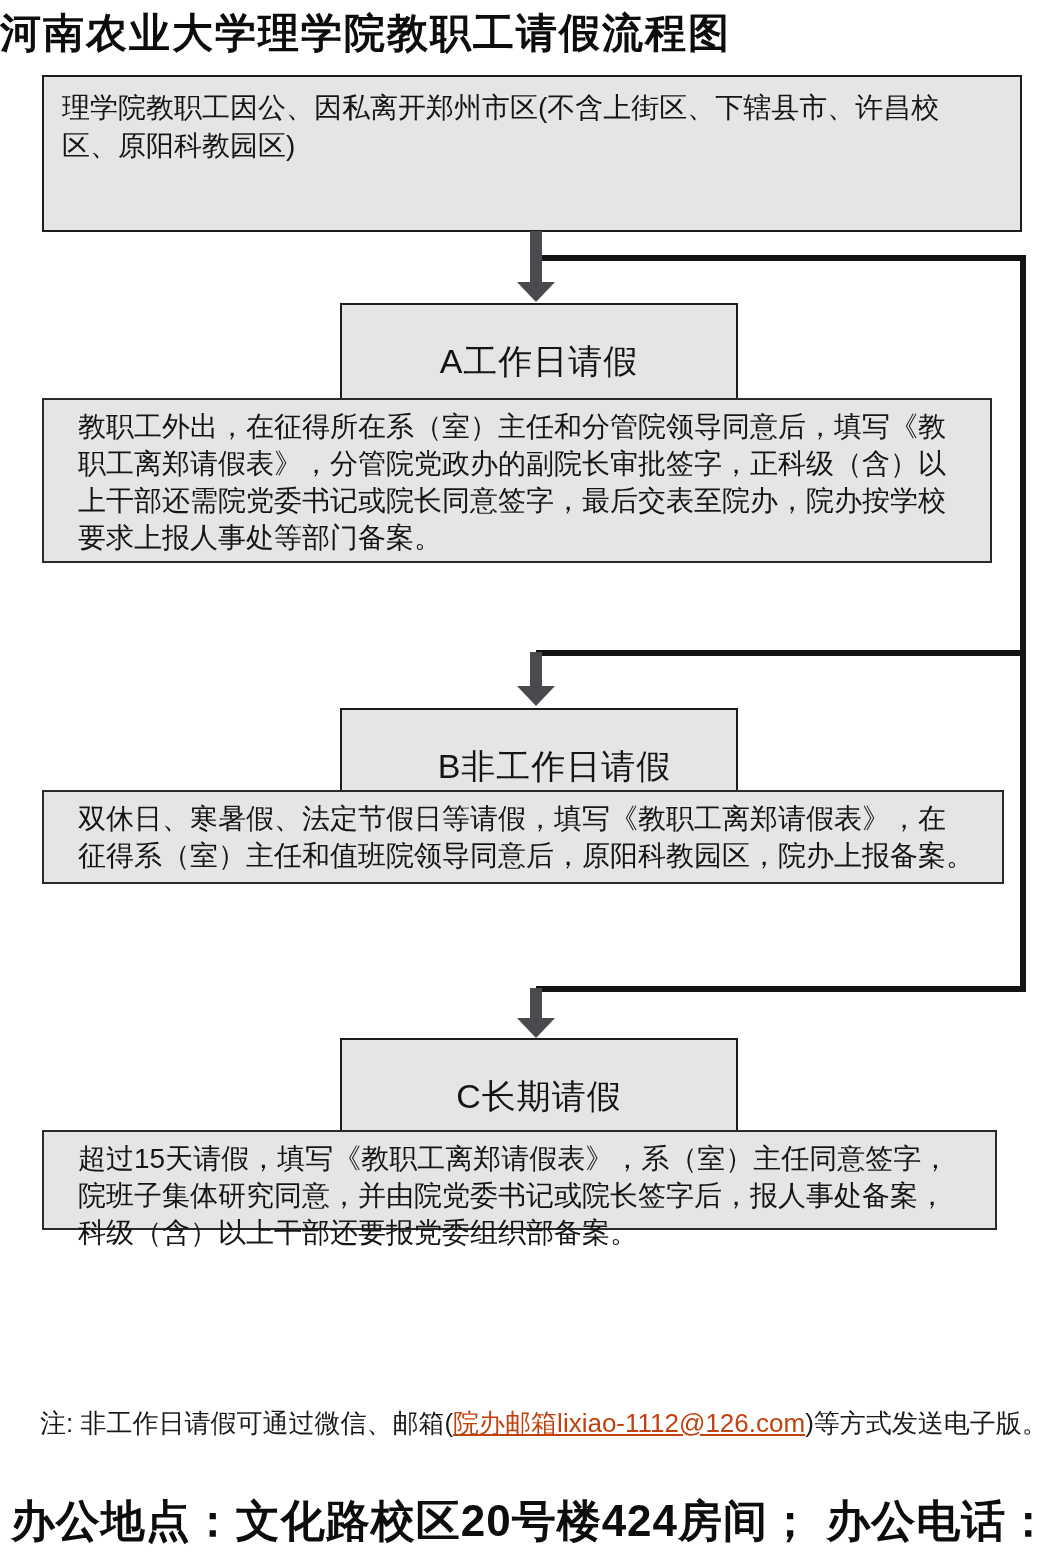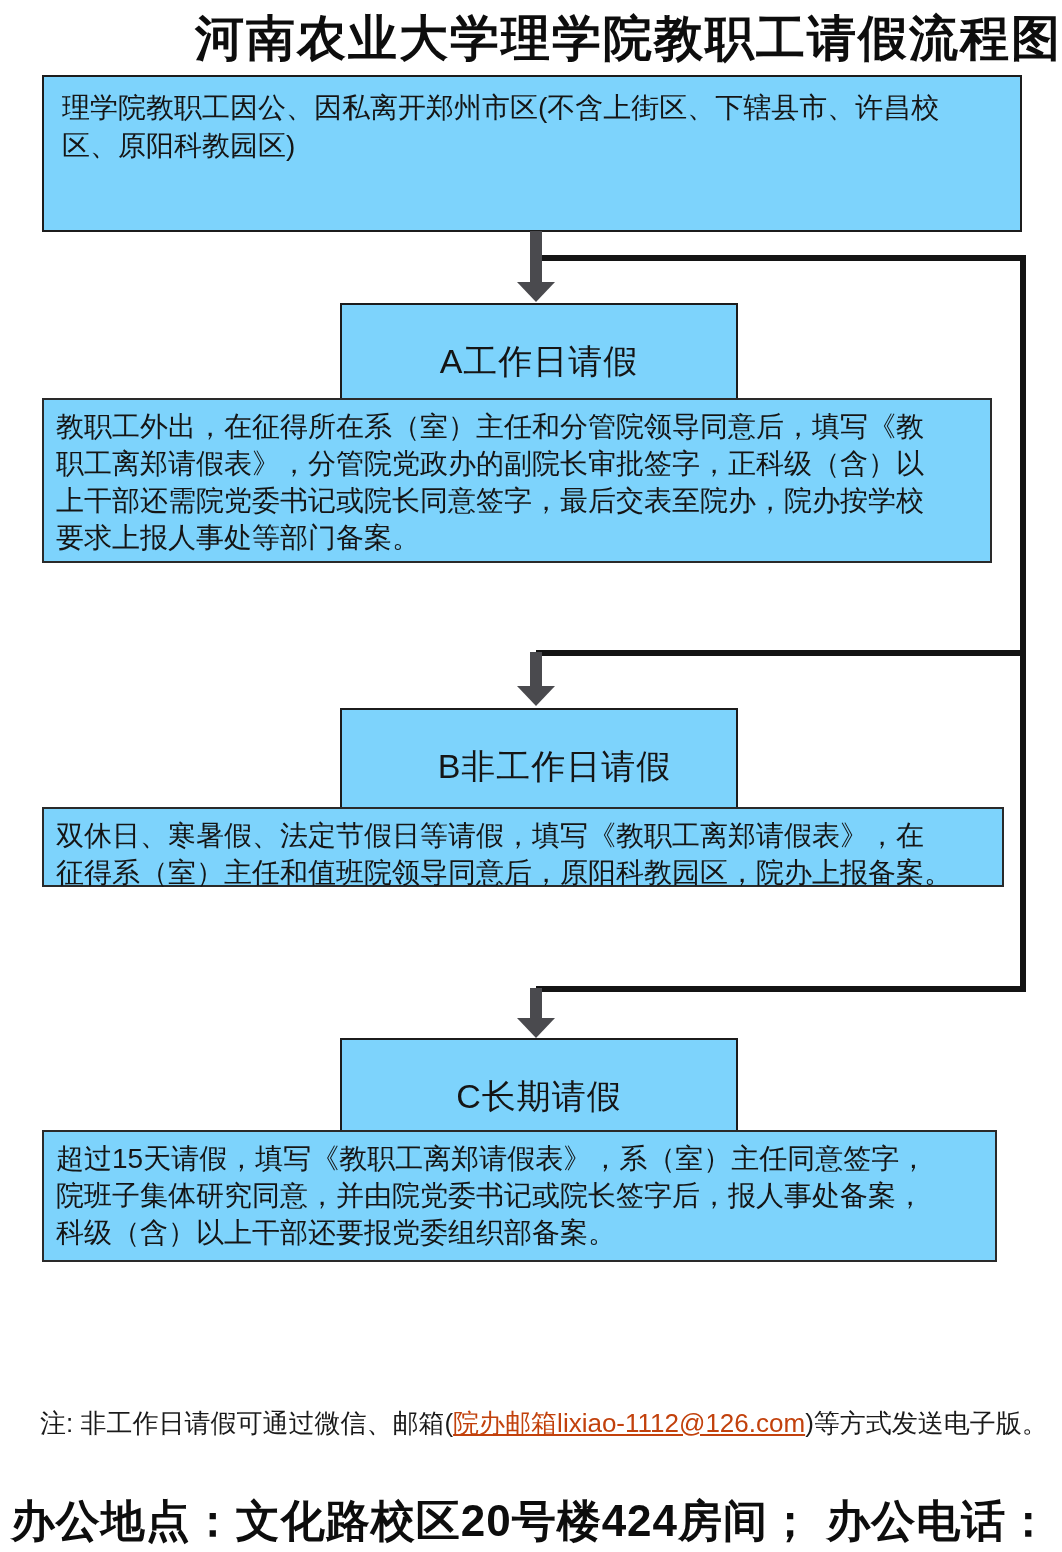--- a/index.html
+++ b/index.html
@@ -2,45 +2,45 @@
 <html><head>
 <meta charset="utf-8">
 <style>
   html,body{margin:0;padding:0;}
   body{
     width:1062px;height:1552px;position:relative;background:#ffffff;
     font-family:"Liberation Sans","DejaVu Sans",sans-serif;color:#151515;
     overflow:hidden;
   }
   .page-title{
-    position:absolute;top:6px;left:0;width:100%;text-align:right;
-    font-size:49px;font-weight:900;letter-spacing:2px;color:#0d0d0d;
+    position:absolute;top:6px;left:0;width:100%;text-align:left;
+    font-size:41px;font-weight:900;letter-spacing:2px;color:#0d0d0d;
   }
   .box{
-    position:absolute;border:2px solid #1c1c1c;background:#7dd3fc;box-sizing:border-box;
+    position:absolute;border:2px solid #1c1c1c;background:#e5e5e5;box-sizing:border-box;
   }
   .intro-box{
     left:42px;top:75px;width:980px;height:157px;
     padding:12px 14px 0 18px;font-size:28px;line-height:38px;
   }
   .stage-box{
     left:340px;width:398px;height:118px;
     display:flex;align-items:center;justify-content:center;
     font-size:34px;letter-spacing:1px;
   }
   .stage-a{top:303px;}
   .stage-b{top:708px;padding-left:31px;}
   .stage-c{top:1038px;}
   .desc-box{
-    left:42px;padding:8px 12px 0 12px;font-size:28px;line-height:37px;
+    left:42px;padding:8px 12px 0 34px;font-size:28px;line-height:37px;
     border-color:#2a2a2a;
   }
   .desc-a{top:398px;width:950px;height:165px;}
-  .desc-b{top:807px;width:962px;height:80px;}
-  .desc-c{top:1130px;width:955px;height:132px;}
+  .desc-b{top:790px;width:962px;height:94px;}
+  .desc-c{top:1130px;width:955px;height:100px;}
   .hline,.vline{position:absolute;background:#141414;}
   .hline{height:6px;left:536px;width:490px;}
   .hline-a{top:255px;}
   .hline-b{top:650px;}
   .hline-c{top:986px;}
   .vline{left:1020px;top:255px;width:6px;height:737px;}
   .arrow{position:absolute;left:517px;width:38px;}
   .arrow .shaft{position:absolute;left:13px;top:0;width:12px;background:#4a4a4e;}
   .arrow .head{
     position:absolute;left:0;width:0;height:0;

